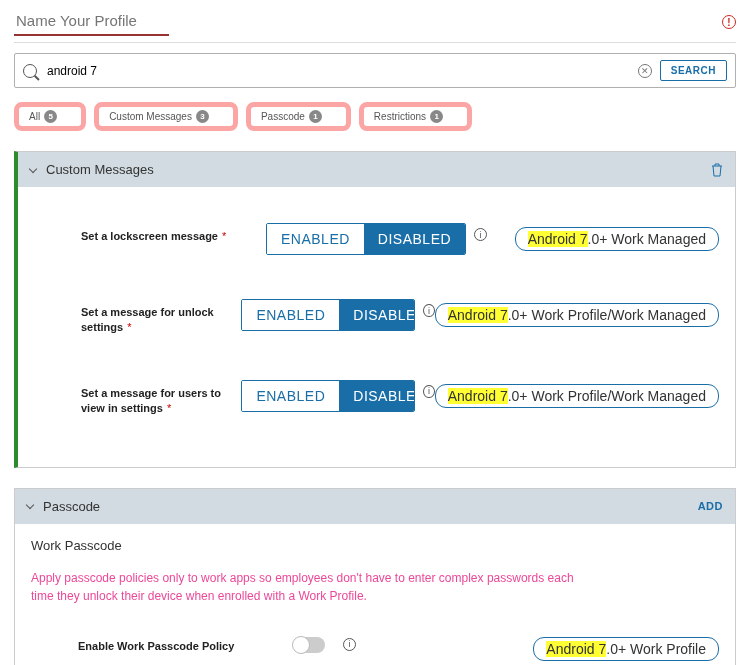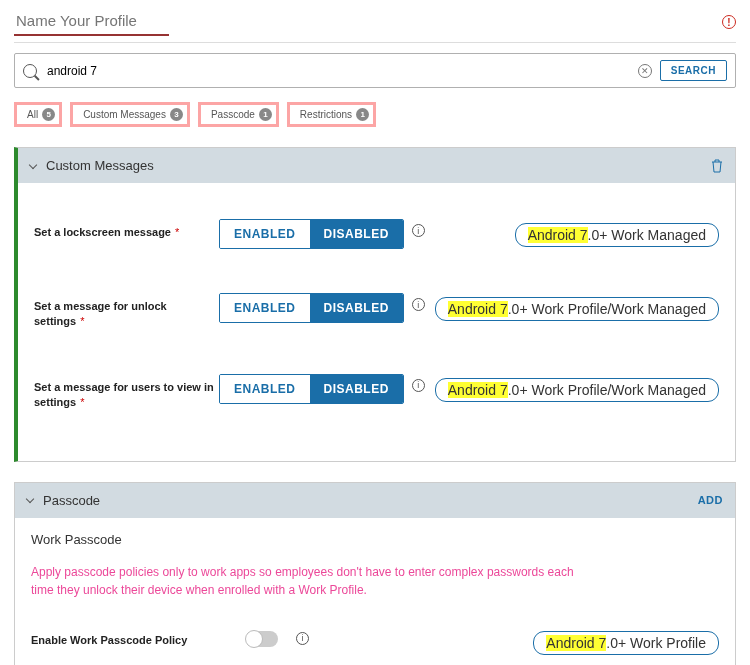--- a/index.html
+++ b/index.html
@@ -87,23 +87,23 @@
     background: #fff;
     padding: 4px 10px;
     font-size: 10px;
     font-weight: 600;
     letter-spacing: 0.5px;
     border-radius: 2px;
     cursor: pointer;
   }
   .chips-row { display: flex; gap: 8px; margin-bottom: 20px; }
   .chip {
-    border: 3px solid #fca5a5;
-    border-radius: 0;
-    padding: 3px 4px 3px 10px;
+    border: 5px solid #fca5a5;
+    border-radius: 8px;
+    padding: 3px 24px 3px 10px;
     font-size: 10px;
     color: #555;
     display: inline-flex;
     align-items: center;
     gap: 4px;
     cursor: pointer;
   }
   .chip-count {
     background: #888;
     color: #fff;
@@ -148,45 +148,45 @@
     font-size: 11px;
     font-weight: 600;
     letter-spacing: 0.5px;
     cursor: pointer;
   }
   .section-body { background: #fff; padding: 14px 16px 28px 16px; }
   .setting-row {
     display: flex;
     align-items: flex-start;
     padding: 22px 0;
+    margin-left: 47px;
   }
   .setting-label {
     width: 185px;
     font-size: 11px;
     font-weight: 700;
     color: #222;
     line-height: 1.4;
     padding-top: 6px;
   }
   .req-star { color: #c00; margin-left: 4px; font-weight: normal;}
   .toggle-group {
     display: inline-flex;
     border: 1px solid #1a6ea8;
     border-radius: 2px;
     overflow: hidden;
   }
   .toggle-btn {
     padding: 7px 14px;
-    font-size: 12px;
+    font-size: 14px;
     letter-spacing: 0.5px;
     cursor: pointer;
     background: #fff;
     color: #1a6ea8;
     border: none;
-    font-weight: bold;
   }
   .toggle-btn.active {
     background: #1a6ea8;
     color: #fff;
   }
   .info-icon {
     width: 13px; height: 13px;
     border: 1px solid #555;
     border-radius: 50%;
     display: inline-flex;

